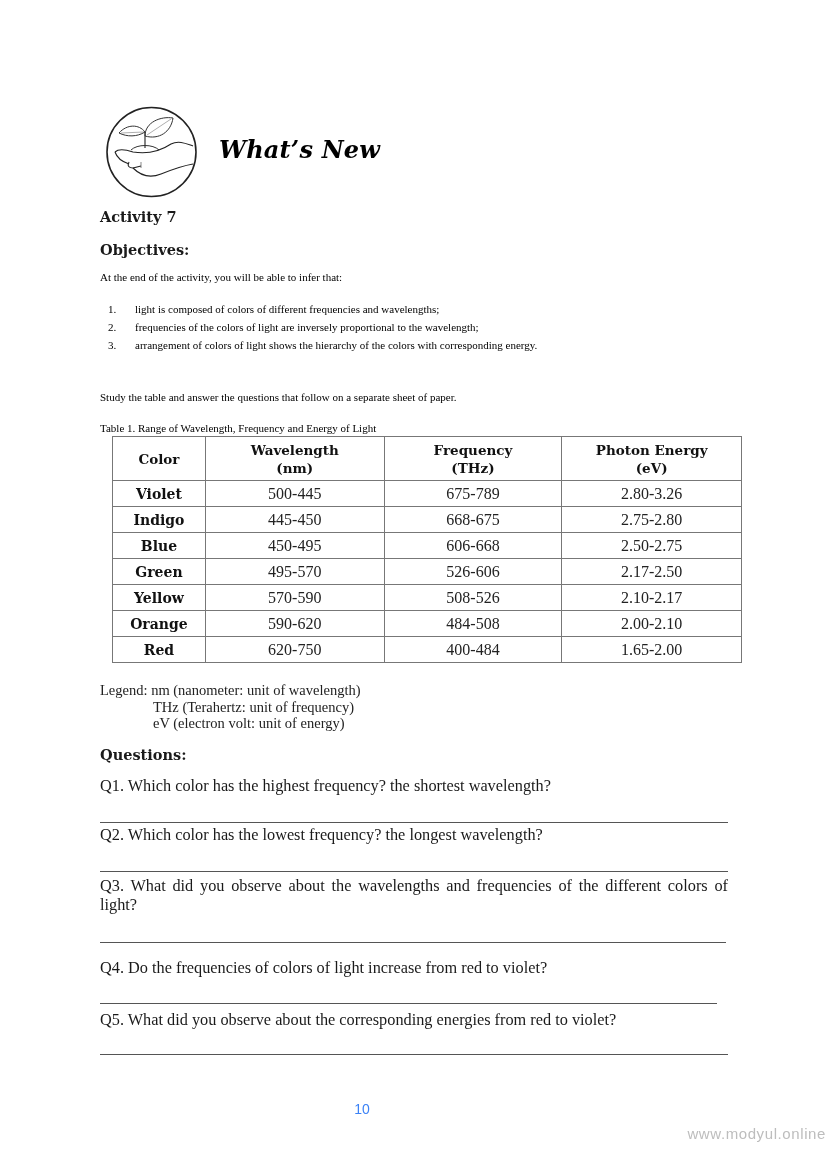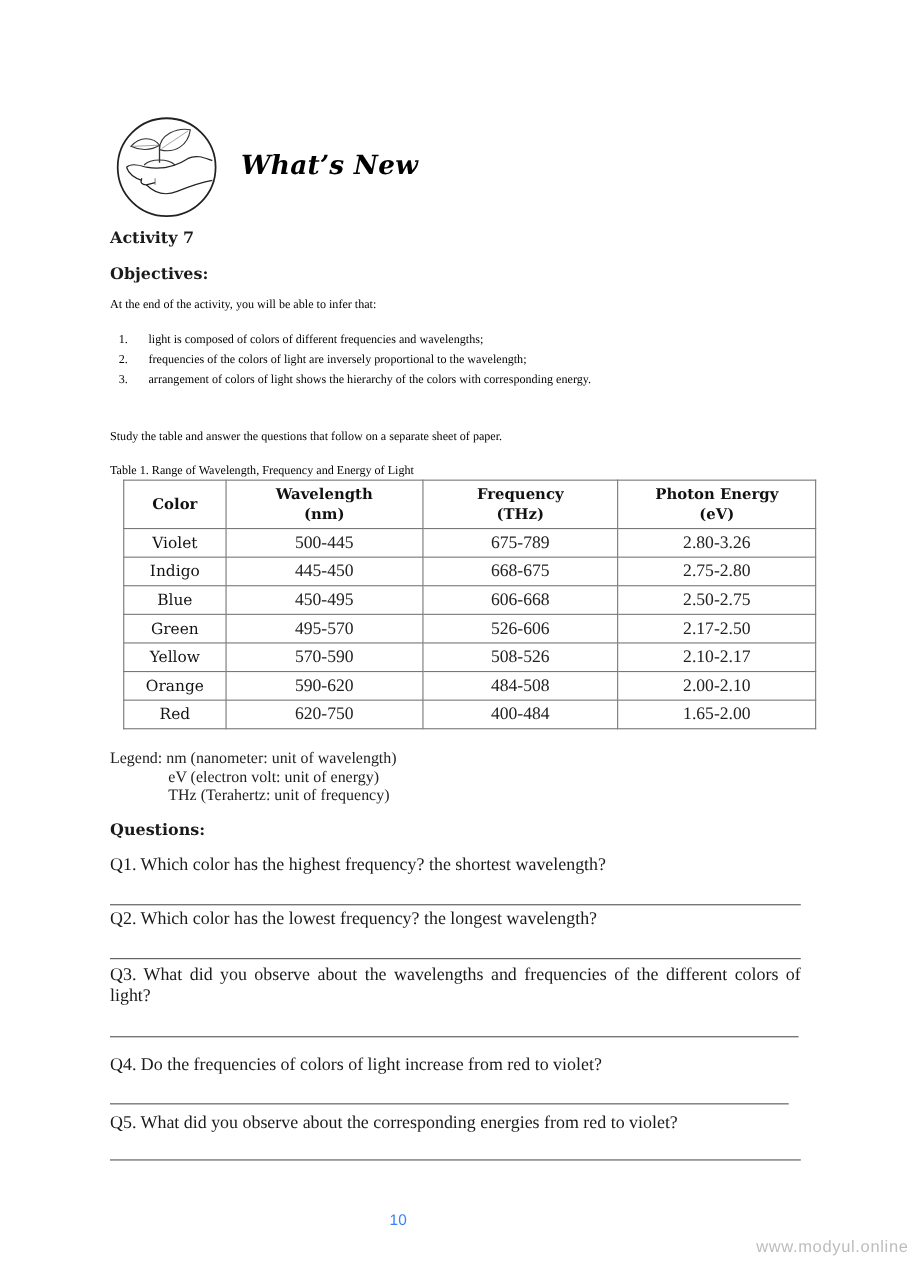--- a/index.html
+++ b/index.html
@@ -18,21 +18,21 @@
                 padding: 0 0 0 35px; list-style: none; }
   ol.obj-list li { position: relative; line-height: 18px; text-align: justify; margin: 0; }
   ol.obj-list li .num { position: absolute; left: -27px; }
   .study { left: 100px; top: 391px; }
   .caption { left: 100px; top: 422px; }
   table.data { position: absolute; left: 100px; top: 436px; width: 630px; border-collapse: collapse;
                font-family: "DejaVu Serif", serif; margin-left: 12px; }
   table.data th, table.data td { border: 1.3px solid #777; text-align: center; padding: 0; }
   table.data th { font-weight: bold; font-size: 13.5px; height: 43px; line-height: 18px; color: #111; }
   table.data td { height: 25px; font-family: "Liberation Serif", serif; font-size: 16px; color: #222; }
-  table.data td.color-name { font-family: "DejaVu Serif", serif; font-weight: normal; font-size: 14px; color: #111; }
+  table.data td.color-name { font-family: "DejaVu Serif", serif; font-weight: bold; font-size: 14px; color: #111; }
   .legend { left: 100px; top: 682px; font-family: "Liberation Serif", serif; font-size: 14.5px; line-height: 16.5px; color: #222; }
   .legend .indent { padding-left: 53px; }
   .questions { left: 100px; top: 746px; font-size: 14.5px; }
   .q { left: 100px; font-family: "Liberation Serif", serif; font-size: 16.3px; color: #1a1a1a; }
   .q3 { width: 628px; text-align: justify; text-align-last: left; line-height: 19px; }
   .ans-line { position: absolute; left: 100px; height: 0; border-top: 1.3px solid #555; }
   .page-num { left: 0; width: 724px; top: 1101px; text-align: center;
               font-family: "Liberation Sans", sans-serif; font-size: 14px; color: #3b82f6; }
   .watermark { left: 0; width: 826px; top: 1125px; text-align: right;
                font-family: "Liberation Sans", sans-serif; font-size: 15px; color: #bdbdbd; letter-spacing: 0.6px; }
@@ -142,22 +142,22 @@
       <td class="color-name">Red</td>
       <td>620-750</td>
       <td>400-484</td>
       <td>1.65-2.00</td>
     </tr>
   </tbody>
 </table>
 
 <div class="abs legend">
   <div><span>Legend:</span> <span>nm (nanometer: unit of wavelength)</span></div>
+  <div class="indent">THz (Terahertz: unit of frequency)</div>
   <div class="indent">eV (electron volt: unit of energy)</div>
-  <div class="indent">THz (Terahertz: unit of frequency)</div>
 </div>
 
 <div class="abs bold questions">Questions:</div>
 
 <div class="abs q" style="top:776px">Q1. Which color has the highest frequency? the shortest wavelength?</div>
 <div class="ans-line" style="top:822px; width:628px"></div>
 
 <div class="abs q" style="top:825px">Q2. Which color has the lowest frequency? the longest wavelength?</div>
 <div class="ans-line" style="top:871px; width:628px"></div>
 

